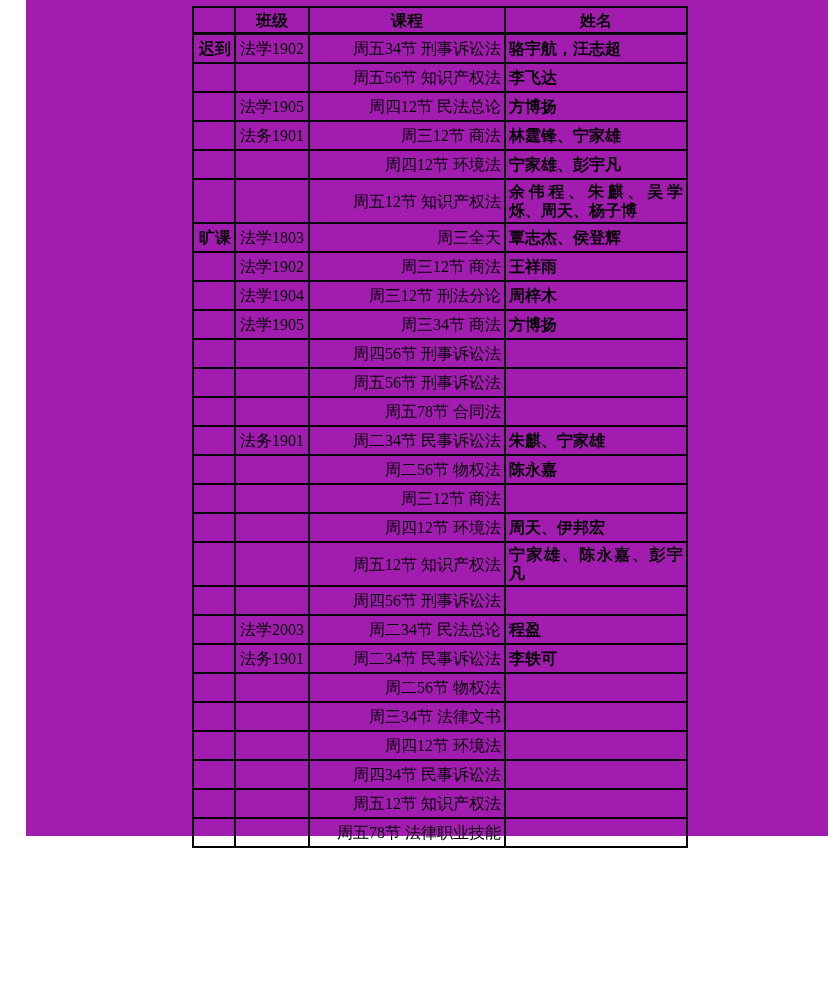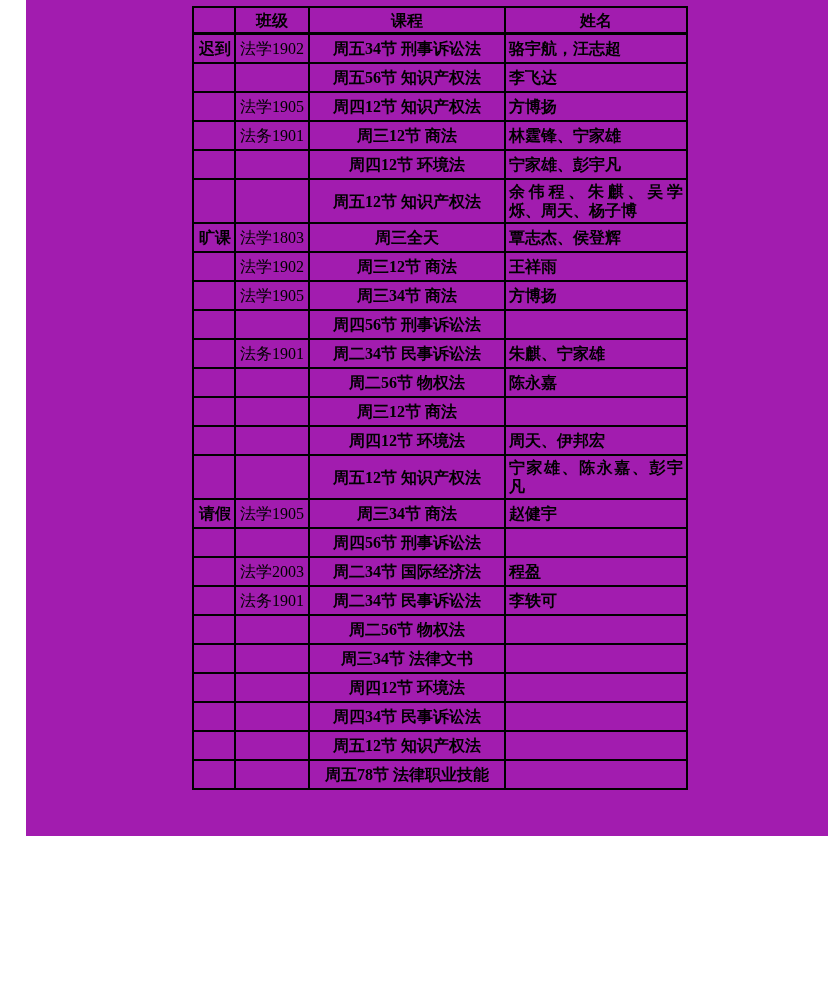--- a/index.html
+++ b/index.html
@@ -51,22 +51,21 @@
     text-align: right;
     padding: 2px 1px;
     font-family: "Liberation Sans", "DejaVu Sans", sans-serif;
   }
   td.class {
     text-align: center;
     padding: 2px 2px;
     white-space: nowrap;
   }
   td.course {
-    text-align: center;
-    font-weight: bold;
+    text-align: right;
   }
   td.names {
     text-align: justify;
     word-break: break-all;
     font-weight: bold;
   }
 </style>
 </head>
 <body>
 
@@ -95,21 +94,21 @@
         </tr>
         <tr>
           <td class="category"></td>
           <td class="class"></td>
           <td class="course">周五56节 知识产权法</td>
           <td class="names">李飞达</td>
         </tr>
         <tr>
           <td class="category"></td>
           <td class="class">法学1905</td>
-          <td class="course">周四12节 知识产权法</td>
+          <td class="course">周四12节 民法总论</td>
           <td class="names">方博扬</td>
         </tr>
         <tr>
           <td class="category"></td>
           <td class="class">法务1901</td>
           <td class="course">周三12节 商法</td>
           <td class="names">林霆锋、宁家雄</td>
         </tr>
         <tr>
           <td class="category"></td>
@@ -130,32 +129,50 @@
           <td class="names">覃志杰、侯登辉</td>
         </tr>
         <tr>
           <td class="category"></td>
           <td class="class">法学1902</td>
           <td class="course">周三12节 商法</td>
           <td class="names">王祥雨</td>
         </tr>
         <tr>
           <td class="category"></td>
+          <td class="class">法学1904</td>
+          <td class="course">周三12节 刑法分论</td>
+          <td class="names">周梓木</td>
+        </tr>
+        <tr>
+          <td class="category"></td>
           <td class="class">法学1905</td>
           <td class="course">周三34节 商法</td>
           <td class="names">方博扬</td>
         </tr>
         <tr>
           <td class="category"></td>
           <td class="class"></td>
           <td class="course">周四56节 刑事诉讼法</td>
           <td class="names"></td>
         </tr>
         <tr>
           <td class="category"></td>
+          <td class="class"></td>
+          <td class="course">周五56节 刑事诉讼法</td>
+          <td class="names"></td>
+        </tr>
+        <tr>
+          <td class="category"></td>
+          <td class="class"></td>
+          <td class="course">周五78节 合同法</td>
+          <td class="names"></td>
+        </tr>
+        <tr>
+          <td class="category"></td>
           <td class="class">法务1901</td>
           <td class="course">周二34节 民事诉讼法</td>
           <td class="names">朱麒、宁家雄</td>
         </tr>
         <tr>
           <td class="category"></td>
           <td class="class"></td>
           <td class="course">周二56节 物权法</td>
           <td class="names">陈永嘉</td>
         </tr>
@@ -171,35 +188,29 @@
           <td class="course">周四12节 环境法</td>
           <td class="names">周天、伊邦宏</td>
         </tr>
         <tr>
           <td class="category"></td>
           <td class="class"></td>
           <td class="course">周五12节 知识产权法</td>
           <td class="names">宁家雄、陈永嘉、彭宇凡</td>
         </tr>
         <tr>
-          <td class="category">请假</td>
-          <td class="class">法学1905</td>
-          <td class="course">周三34节 商法</td>
-          <td class="names">赵健宇</td>
-        </tr>
-        <tr>
           <td class="category"></td>
           <td class="class"></td>
           <td class="course">周四56节 刑事诉讼法</td>
           <td class="names"></td>
         </tr>
         <tr>
           <td class="category"></td>
           <td class="class">法学2003</td>
-          <td class="course">周二34节 国际经济法</td>
+          <td class="course">周二34节 民法总论</td>
           <td class="names">程盈</td>
         </tr>
         <tr>
           <td class="category"></td>
           <td class="class">法务1901</td>
           <td class="course">周二34节 民事诉讼法</td>
           <td class="names">李轶可</td>
         </tr>
         <tr>
           <td class="category"></td>

